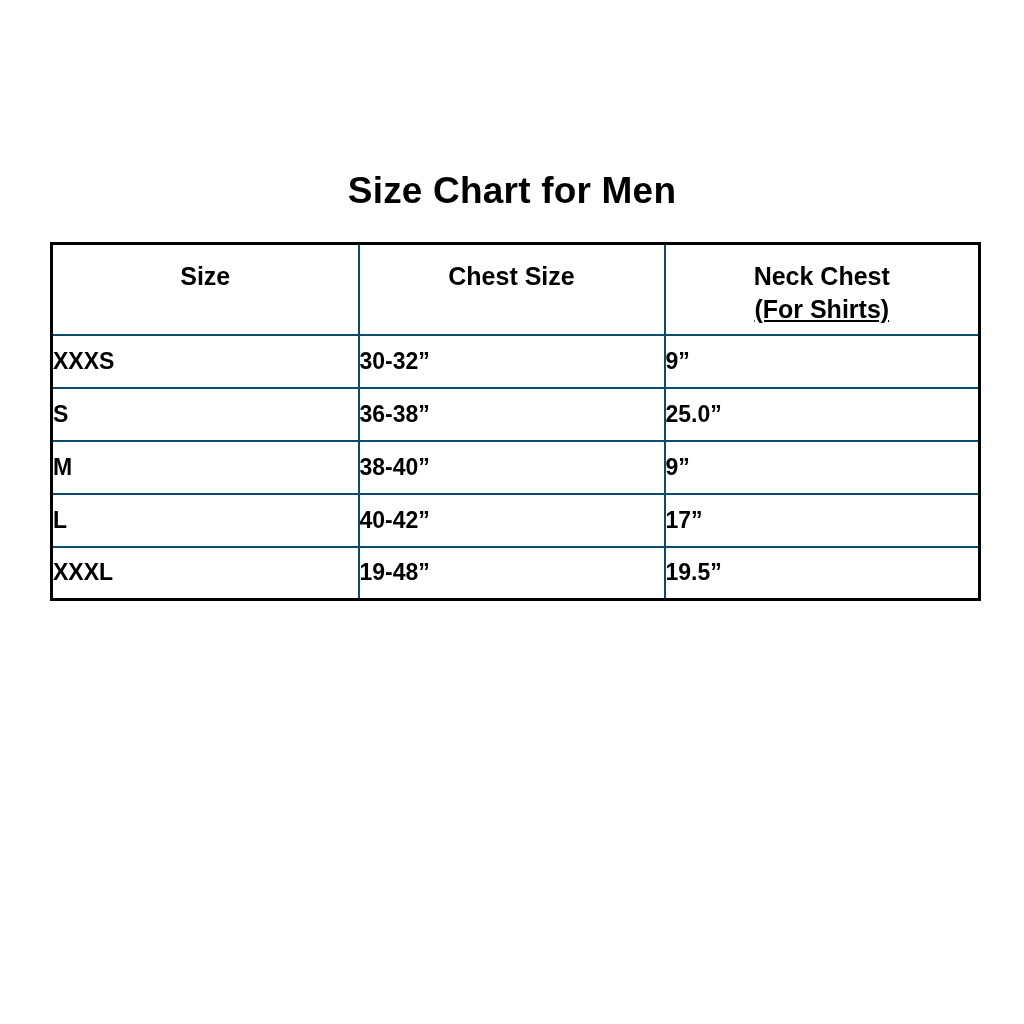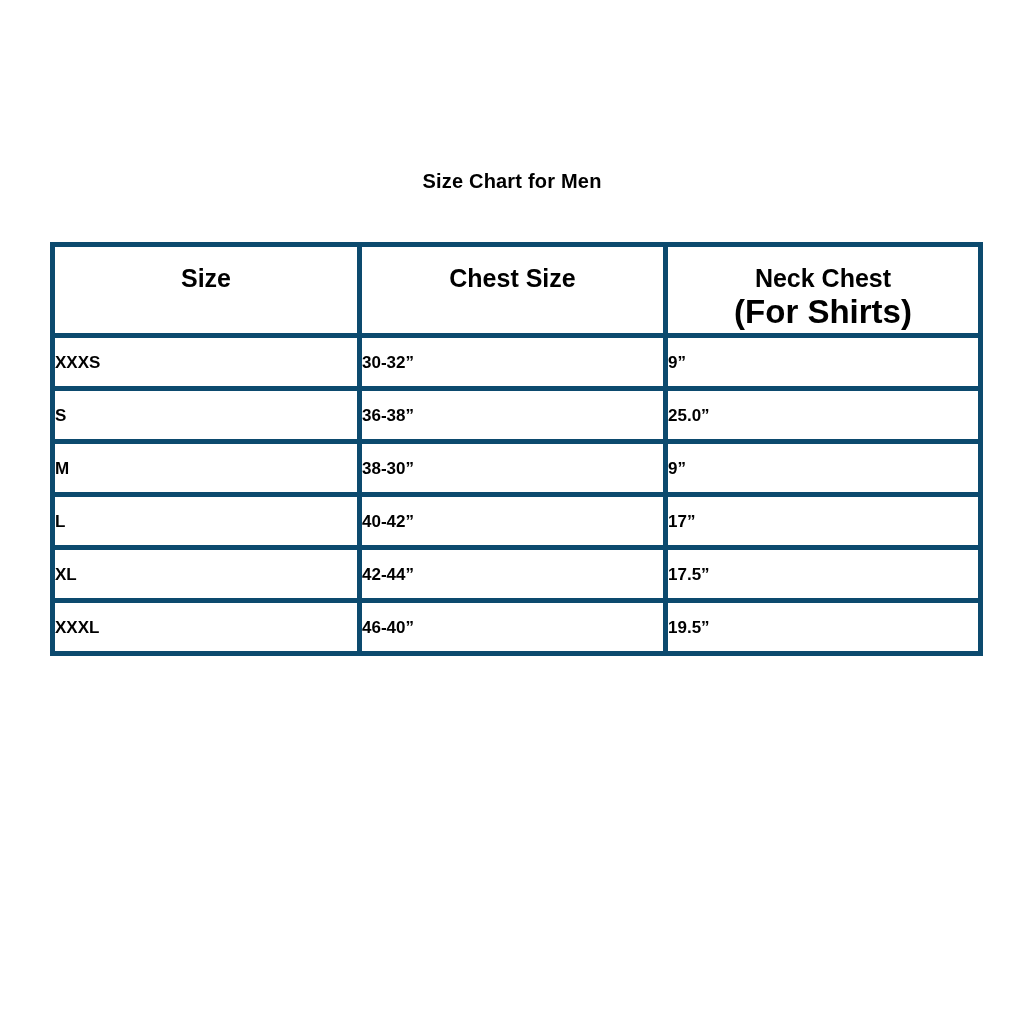--- a/index.html
+++ b/index.html
@@ -16,58 +16,59 @@
     width: 1024px;
     height: 1024px;
     background: #ffffff;
   }
   .page-title {
     position: absolute;
     top: 170px;
     left: 0;
     width: 100%;
     text-align: center;
-    font-size: 20px;
+    font-size: 37px;
     font-weight: bold;
     letter-spacing: 0.2px;
   }
   table.size-chart {
     position: absolute;
     left: 50px;
     top: 242px;
     width: 928px;
     border-collapse: collapse;
     table-layout: fixed;
     border: 3px solid #000000;
   }
   table.size-chart col.c1 { width: 307px; }
   table.size-chart col.c2 { width: 306px; }
   table.size-chart col.c3 { width: 315px; }
   table.size-chart th,
   table.size-chart td {
-    border: 5px solid #0c4a6e;
+    border: 2px solid #0c4a6e;
     font-weight: bold;
     background: #ffffff;
   }
   table.size-chart th {
     height: 91px;
     vertical-align: top;
     padding-top: 15px;
     font-size: 25px;
     line-height: 33px;
   }
   table.size-chart th .sublabel {
     display: block;
-    font-size: 33px;
+    font-size: 25px;
     line-height: 33px;
+    text-decoration: underline;
   }
   table.size-chart td {
     height: 53px;
     vertical-align: middle;
-    font-size: 17px;
+    font-size: 23px;
     line-height: 23px;
   }
 </style>
 </head>
 <body>
 
 <div class="canvas">
 
   <h1 class="page-title">Size Chart for Men</h1>
 
@@ -103,38 +104,33 @@
 
 
   <tr>
     <td>S</td>
     <td>36-38”</td>
     <td>25.0”</td>
   </tr>
 
   <tr>
     <td>M</td>
-    <td>38-30”</td>
+    <td>38-40”</td>
     <td>9”</td>
   </tr>
 
   <tr>
     <td>L</td>
     <td>40-42”</td>
     <td>17”</td>
   </tr>
 
-  <tr>
-    <td>XL</td>
-    <td>42-44”</td>
-    <td>17.5”</td>
-  </tr>
 
 
   <tr>
     <td>XXXL</td>
-    <td>46-40”</td>
+    <td>19-48”</td>
     <td>19.5”</td>
   </tr>
 </tbody>
   </table>
 
 </div>
 
 </body></html>

